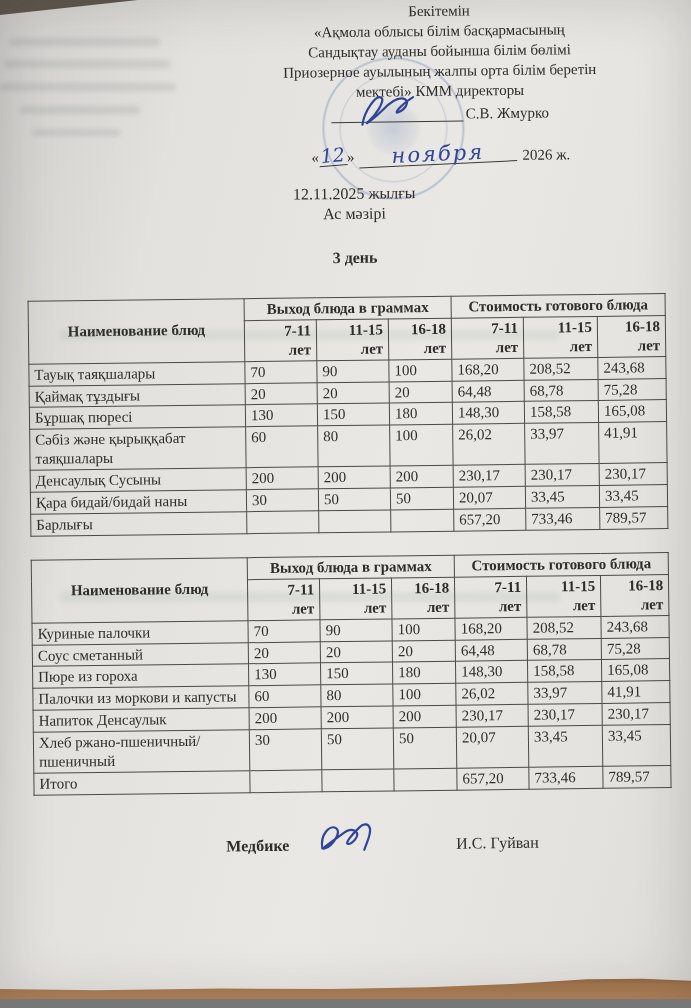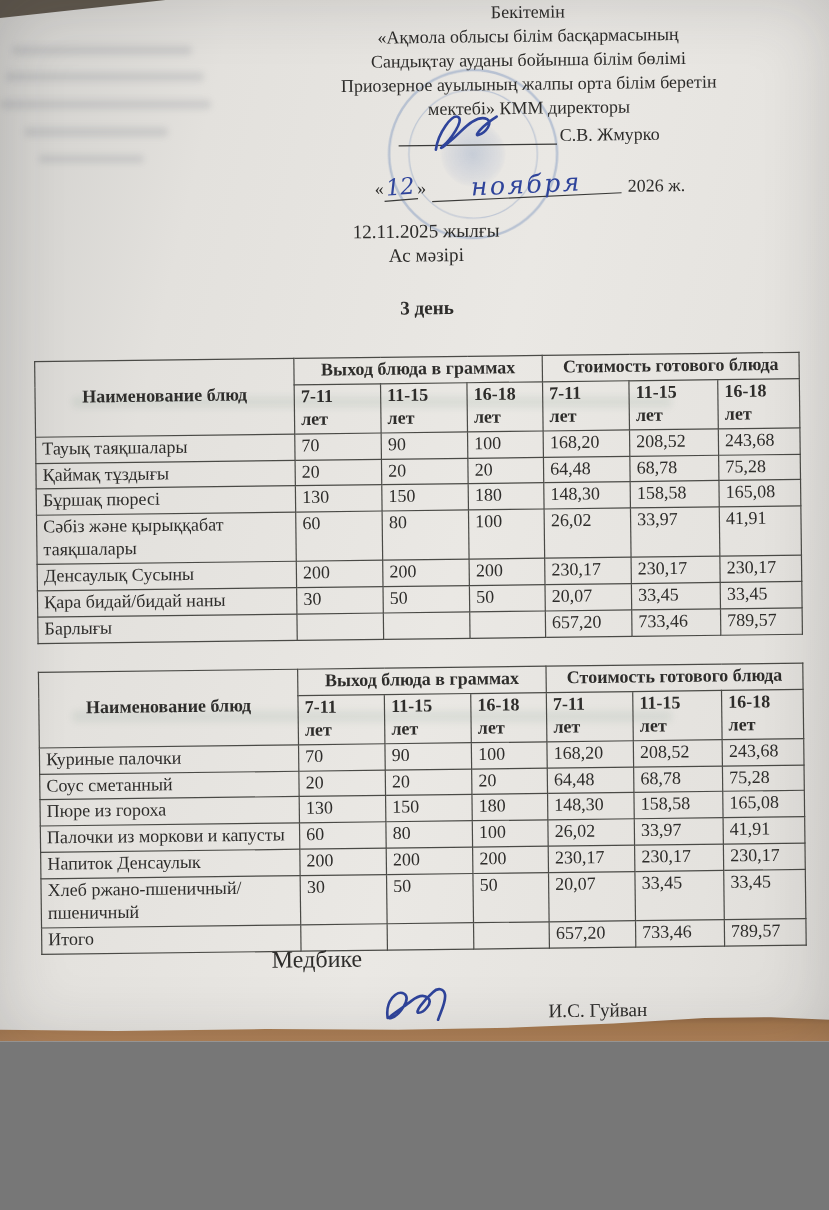--- a/index.html
+++ b/index.html
@@ -1,17 +1,17 @@
 <!DOCTYPE html>
 <html><head>
 <meta charset="utf-8">
 <style>
   html,body{margin:0;padding:0;background:#777;}
   .photo{
-    position:relative;width:691px;height:868px;overflow:hidden;
+    position:relative;width:691px;height:999px;overflow:hidden;
     font-family:"Liberation Serif",serif;color:#2e2d2b;
     background:linear-gradient(103deg,#cfcecb 0%,#e3e1dd 22%,#eae8e4 55%,#e4e2de 85%,#dddbd7 100%);
   }
   .photo::after{content:"";position:absolute;inset:0;pointer-events:none;
     box-shadow:inset 0 0 55px rgba(40,40,45,.18);}
   .corner-sliver{position:absolute;left:0;top:0;width:138px;height:15px;
     background:#5f574c;clip-path:polygon(0 0,100% 0,0 100%);}
   .wood-strip{position:absolute;left:0;bottom:0;width:100%;height:26px;
     background:linear-gradient(180deg,#7c583a 0%,#a5784e 45%,#b3845a 100%);
     clip-path:polygon(0 62%,14% 66%,32% 60%,48% 62%,62% 55%,74% 42%,85% 24%,93% 22%,100% 30%,100% 100%,0 100%);}
@@ -40,25 +40,25 @@
   .stamp::after{content:"";position:absolute;inset:42px;border-radius:50%;
     background:radial-gradient(circle,rgba(128,152,192,.38) 0%,rgba(128,152,192,.12) 60%,transparent 75%);}
   .title-block{position:absolute;left:128px;top:184px;width:460px;text-align:center;
     font-size:16px;line-height:20px;}
   .day-label{position:absolute;left:128px;top:249px;width:460px;text-align:center;
     font-size:16px;font-weight:bold;}
   table.menu{position:absolute;left:30px;width:637px;border-collapse:collapse;
     font-size:15px;table-layout:fixed;}
   table.menu th,table.menu td{border:1.4px solid #4a4a46;padding:1px 5px;
     vertical-align:top;text-align:left;line-height:1.26;overflow:hidden;}
-  table.menu th{font-weight:bold;}
+  table.menu th{font-weight:bold;text-align:right;}
   table.menu thead tr:first-child th{text-align:center;}
   .t1{top:297px;}
   .t2{top:556px;}
-  .footer-label{position:absolute;left:222px;top:788px;font-size:20px;}
+  .footer-label{position:absolute;left:222px;top:836px;font-size:16px;font-weight:bold;}
   .footer-name{position:absolute;left:452px;top:836px;font-size:16px;}
   .footer-sig{position:absolute;left:308px;top:814px;}
 </style>
 </head>
 <body>
 
 <div class="photo">
 
   <div class="bleed" style="left:10px;top:38px;width:150px;height:8px;"></div>
   <div class="bleed" style="left:4px;top:60px;width:166px;height:8px;"></div>

